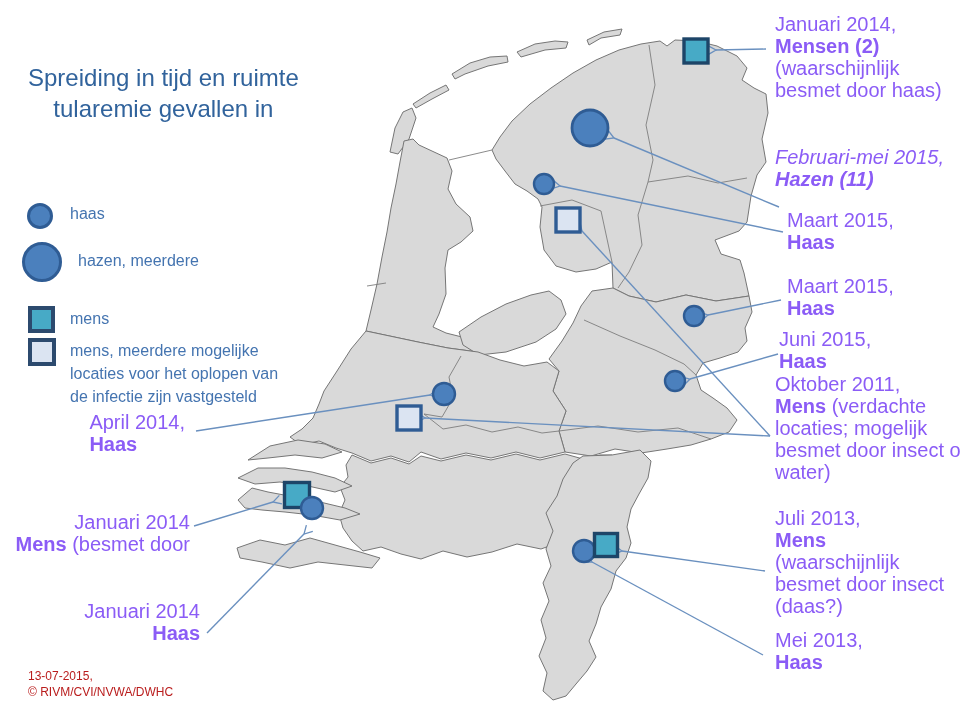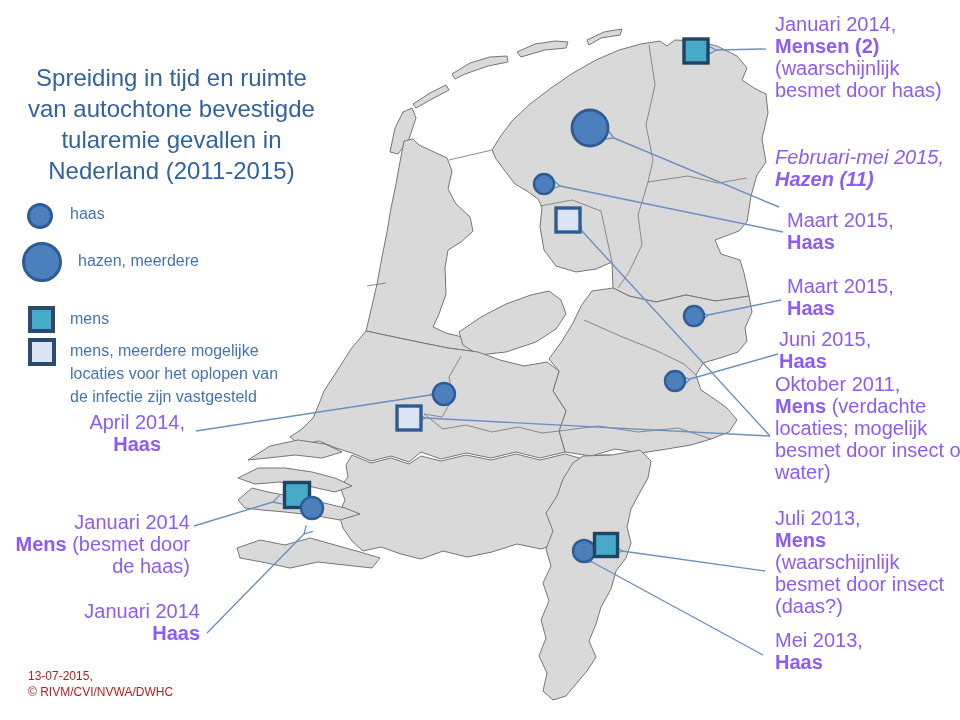--- a/index.html
+++ b/index.html
@@ -94,23 +94,21 @@
         <rect x="397" y="406" width="24" height="24" fill="#dbe4f2" stroke="#2f5c94" stroke-width="3.4"></rect>
         <rect x="284.5" y="482.5" width="25" height="25" fill="#47aac6" stroke="#1d4568" stroke-width="3.4"></rect>
         <circle cx="312" cy="508" r="11" fill="#4b80bd" stroke="#2f5c94" stroke-width="2.4"></circle>
         <circle cx="584" cy="551" r="11" fill="#4b80bd" stroke="#2f5c94" stroke-width="2.4"></circle>
         <rect x="594.5" y="533.5" width="23" height="23" fill="#47aac6" stroke="#1d4568" stroke-width="3.4"></rect>
       </g>
   </svg>
 
   <div id="title-block">
     <div>Spreiding in tijd en ruimte</div>
-    <div>van autochtone bevestigde</div>
     <div>tularemie gevallen in</div>
-    <div>Nederland (2011-2015)</div>
   </div>
 
   <div id="legend">
     <span class="sym sym-circle-small" style="left:27px;top:203px;"></span>
     <span class="legend-label" style="left:70px;top:205px;">haas</span>
 
     <span class="sym sym-circle-large" style="left:22px;top:242px;"></span>
     <span class="legend-label" style="left:70px;top:252px;margin-left:8px;">hazen, meerdere</span>
 
     <span class="sym sym-square-teal" style="left:28px;top:306px;"></span>
@@ -162,26 +160,25 @@
       <div><span>Juli 2013,</span></div>
       <div><span class="bold">Mens</span></div>
       <div><span>(waarschijnlijk</span></div>
       <div><span>besmet door insect</span></div>
       <div><span>(daas?)</span></div>
     </div>
     <div class="annotation" style="top: 629px; left: 775px;">
       <div><span>Mei 2013,</span></div>
       <div><span class="bold">Haas</span></div>
     </div>
-    <div class="annotation" style="top: 411px; right: 775px; text-align: center;">
+    <div class="annotation" style="top: 411px; right: 775px; text-align: left;">
       <div><span>April 2014,</span></div>
       <div><span class="bold">Haas</span></div>
     </div>
     <div class="annotation" style="top: 511px; right: 770px; text-align: right;">
       <div><span>Januari 2014</span></div>
       <div><span class="bold">Mens </span><span>(besmet door</span></div>
-      <div><span>de haas)</span></div>
     </div>
     <div class="annotation" style="top: 600px; right: 760px; text-align: right;">
       <div><span>Januari 2014</span></div>
       <div><span class="bold">Haas</span></div>
     </div>
   </div>
 
 </body></html>

